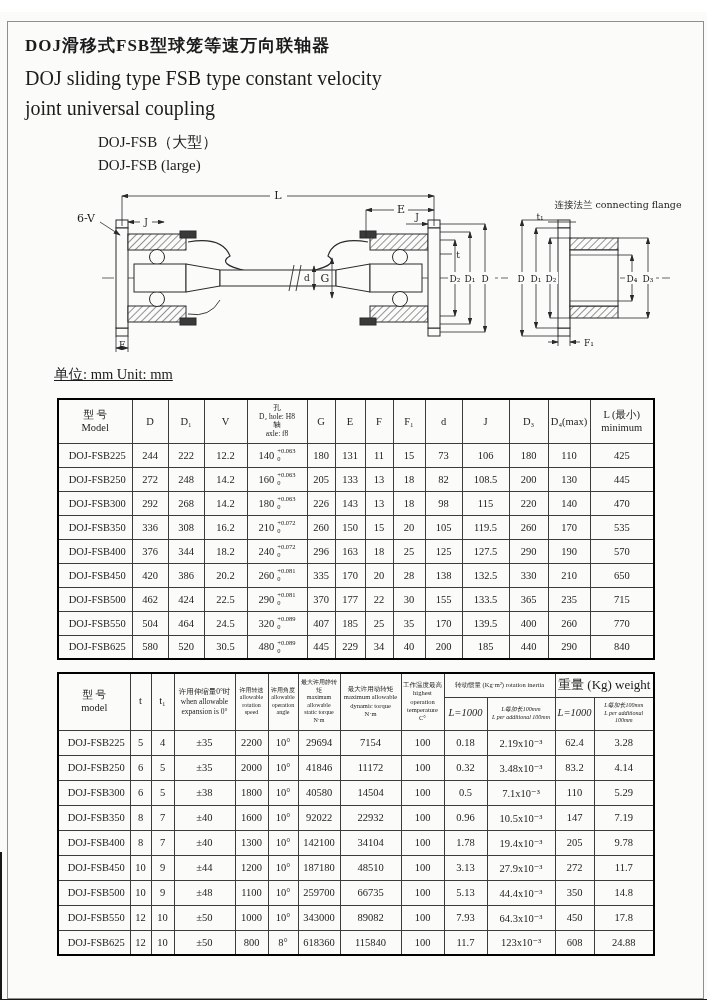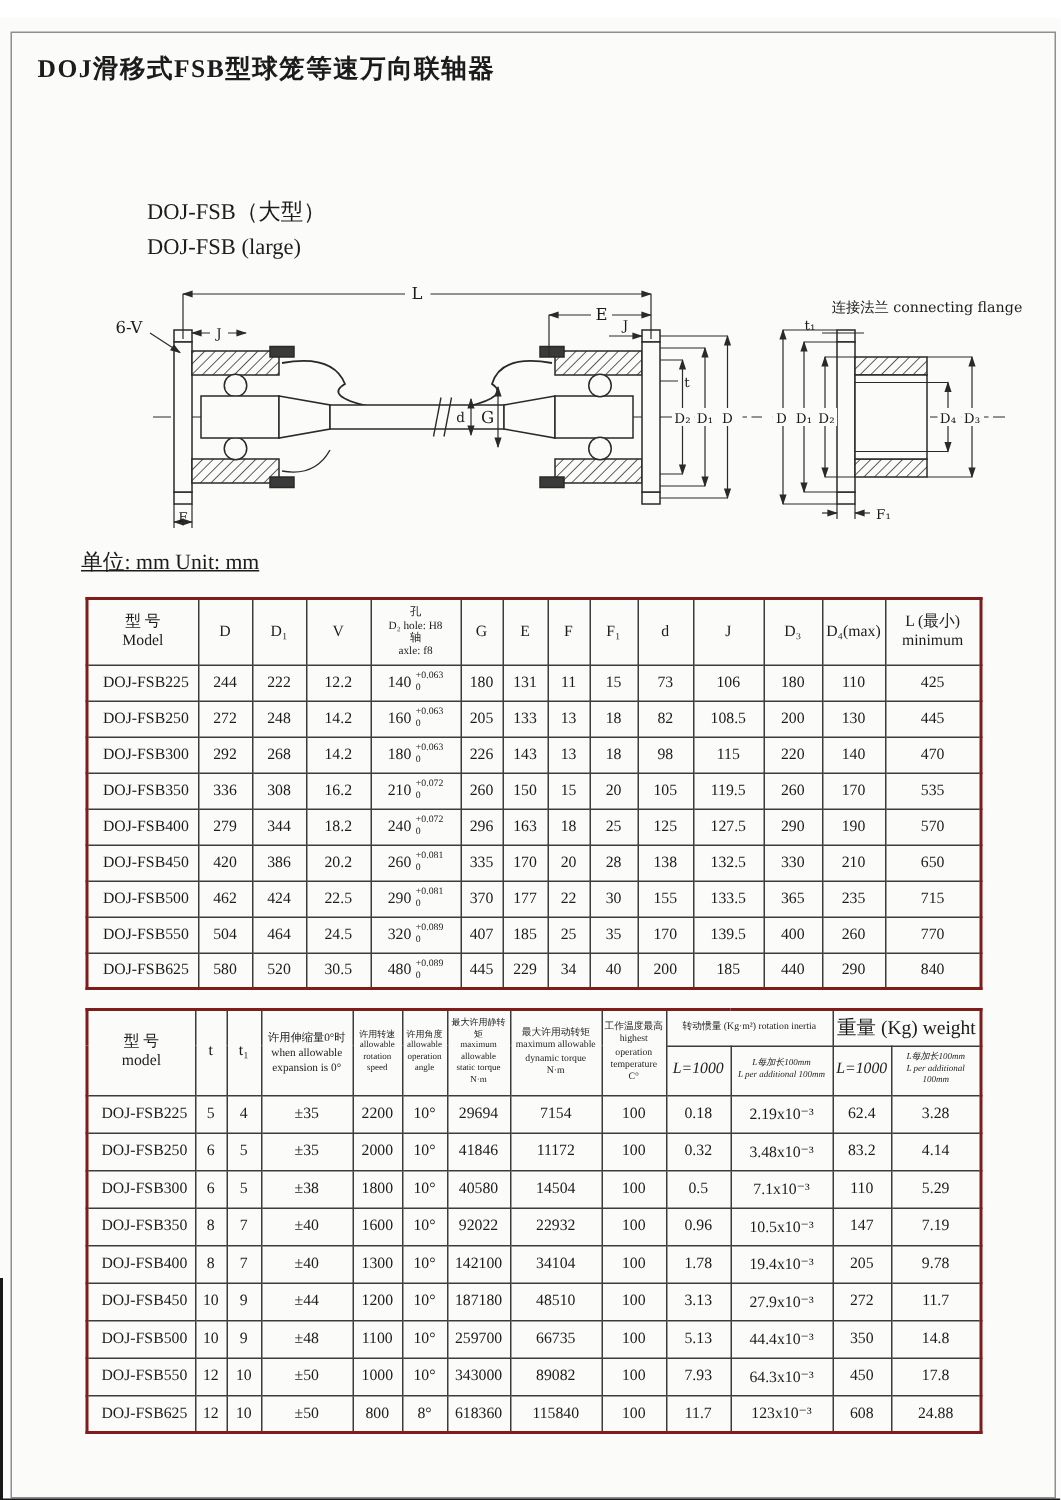--- a/index.html
+++ b/index.html
@@ -26,21 +26,21 @@
 
   .unit-note { position:absolute; left:54px; top:353px; font-size:14.5px;text-decoration:underline; }
 
   .drawing { position:absolute; left:70px; top:168px; width:625px; height:182px; }
   .drawing svg text { font-family:"DejaVu Serif","Liberation Serif",serif; fill:#1c1c1c; }
   .lbl  { font-size:11px; text-anchor:middle; }
   .lbl-s{ font-size:9px;  text-anchor:middle; }
   .cap  { font-size:9.5px; text-anchor:middle; }
 
   table { border-collapse:collapse; table-layout:fixed; background:#fbfbfa; }
-  .spec-table { position:absolute; left:57px; width:596px; border:2px solid #7f1d1d; }
+  .spec-table { position:absolute; left:57px; width:596px; border:2px solid #000000; }
   #table1 { top:386px; }
   #table2 { top:660px; }
   th, td { border:1px solid #3c3c3c; text-align:center; vertical-align:middle; padding:0 1px; overflow:hidden; }
   th { font-weight:500; white-space:pre-line; }
   #table1 th { height:44px; font-size:10.5px; line-height:1.25; }
   #table1 th.h-hole { font-size:7.5px; line-height:1.15; }
   #table1 td { height:24px; font-size:10.5px; }
   #table2 th { font-size:10.5px; line-height:1.2; }
   #table2 th.h-tiny  { font-size:6px;  line-height:1.25; }
   #table2 th.h-small { font-size:6.5px; line-height:1.3; }
@@ -55,20 +55,22 @@
          margin-left:3px; font-size:6.5px; line-height:1.25; text-align:left; }
 </style>
 </head>
 <body>
 
 <div class="page">
   <div class="page-border"></div>
 
   <div class="title-block">
     <div class="title-cn">DOJ滑移式FSB型球笼等速万向联轴器</div>
+    <div class="title-en">DOJ sliding type FSB type constant velocity
+joint universal coupling</div>
   </div>
   <div class="subtitle">DOJ-FSB（大型）
 DOJ-FSB (large)</div>
 
   <div class="drawing">
     <svg viewBox="0 0 625 182" width="625" height="182">
       <defs>
         <pattern id="hx" width="5" height="5" patternUnits="userSpaceOnUse" patternTransform="rotate(45)">
           <rect width="5" height="5" fill="#fbfbfa"></rect>
           <line x1="0" y1="0" x2="0" y2="5" stroke="#2a2a2a" stroke-width="1"></line>
@@ -345,21 +347,21 @@
           <td>15</td>
           <td>20</td>
           <td>105</td>
           <td>119.5</td>
           <td>260</td>
           <td>170</td>
           <td>535</td>
         </tr>
         <tr>
           <td>DOJ-FSB400</td>
-          <td>279</td>
+          <td>376</td>
           <td>344</td>
           <td>18.2</td>
           <td><span class="tv">240</span><span class="tol">
               <span>+0.072</span>
               <span>0</span>
             </span></td>
           <td>296</td>
           <td>163</td>
           <td>18</td>
           <td>25</td>

